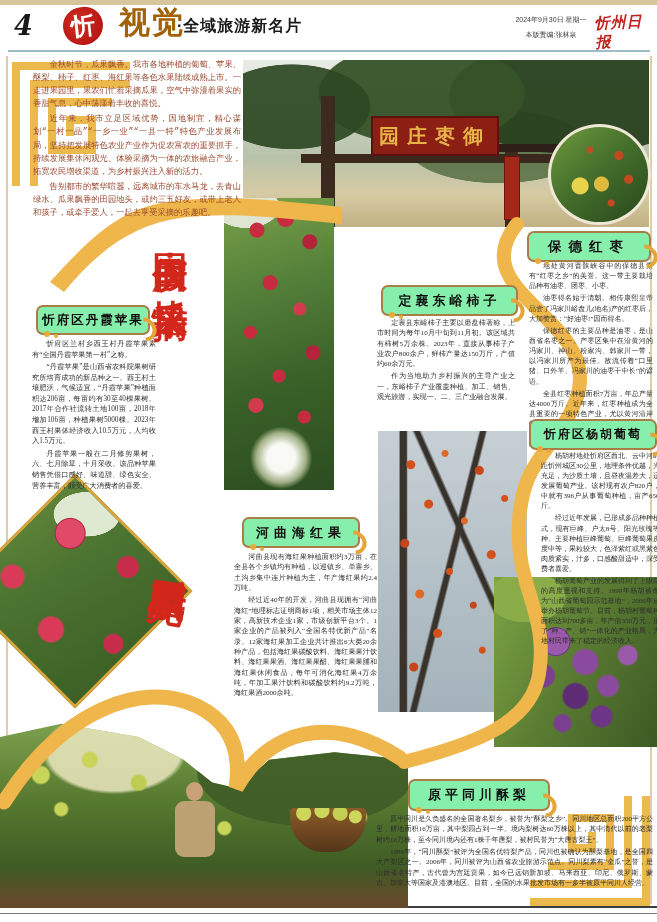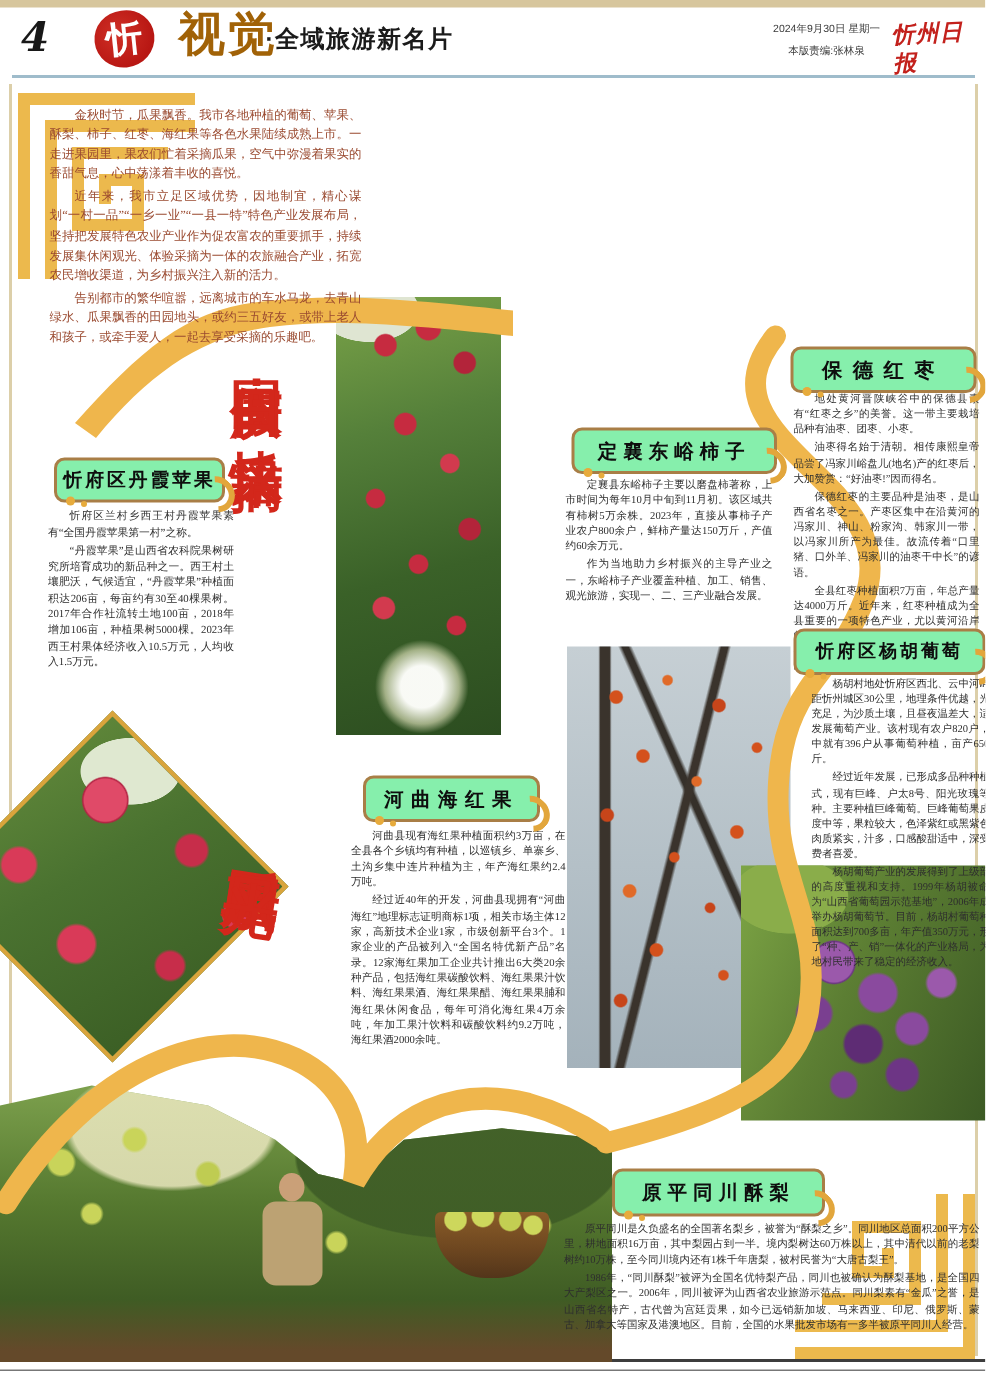--- a/index.html
+++ b/index.html
@@ -14,21 +14,21 @@
         display:flex;align-items:center;justify-content:center;color:#fff;
         font:bold 24px "DejaVu Serif",serif;transform:rotate(-6deg);}
   #brand{left:107px;top:2px;font-size:31px;font-weight:700;letter-spacing:2px;color:#a16207;margin-left:12px;}
   #brand-sub{left:177px;top:16px;font-size:16px;font-weight:bold;color:#1a1a1a;letter-spacing:1px;}
   #meta{left:488px;top:13px;width:126px;text-align:center;font-size:7px;color:#3a3a3a;line-height:2.1;}
   #masthead{left:595px;top:13px;width:60px;font:italic bold 15px "DejaVu Serif",serif;
             color:#c3211c;transform:rotate(-3deg);letter-spacing:1px;}
   #rule{left:8px;top:50px;width:642px;height:2px;background:#9fbccb;}
   .edge{width:2px;top:56px;height:848px;background:#dccfa9;}
   
-  #intro{left:33px;top:70px;width:208px;font-family:Liberation Serif, serif;font-size:8.3px;
+  #intro{left:33px;top:58px;width:208px;font-family:Liberation Mono, monospace;font-size:8.3px;
          color:#9a4a30;line-height:1.58;text-align:justify;z-index:7;}
   #intro p{margin:0 0 2px 0;text-indent:2em;}
   
   .headline{writing-mode:vertical-rl;font-family:"DejaVu Serif",serif;font-weight:bold;
             color:#d3271b;z-index:8;letter-spacing:2px;}
   #headline-1{left:146px;top:226px;height:352px;font-size:35px;}
   #headline-2{left:150px;top:548px;height:268px;font-size:38px;transform:rotate(9deg);transform-origin:top center;}
   
   .sec-head{display:flex;align-items:center;justify-content:center;background:#86efac;
             border:2px solid #a97e46;border-radius:7px;font-weight:bold;color:#0e0e0e;
@@ -200,40 +200,50 @@
 
   <div class="abs" id="intro">
     <p>金秋时节，瓜果飘香。我市各地种植的葡萄、苹果、酥梨、柿子、红枣、海红果等各色水果陆续成熟上市。一走进果园里，果农们忙着采摘瓜果，空气中弥漫着果实的香甜气息，心中荡漾着丰收的喜悦。</p>
     <p>近年来，我市立足区域优势，因地制宜，精心谋划“一村一品”“一乡一业”“一县一特”特色产业发展布局，坚持把发展特色农业产业作为促农富农的重要抓手，持续发展集休闲观光、体验采摘为一体的农旅融合产业，拓宽农民增收渠道，为乡村振兴注入新的活力。</p>
     <p>告别都市的繁华喧嚣，远离城市的车水马龙，去青山绿水、瓜果飘香的田园地头，或约三五好友，或带上老人和孩子，或牵手爱人，一起去享受采摘的乐趣吧。</p>
   </div>
 
   <div class="abs headline" id="headline-1">国庆假日：快乐采摘</div>
   <div class="abs headline" id="headline-2">乐享田园风光</div>
 
+  <div class="abs photo" id="photo-gate">
+    <div class="g-el" id="g-beam"></div>
+    <div class="g-el" id="g-post"></div>
+    <div class="g-el" id="g-roof"></div>
+    <div class="g-el" id="g-sign">园庄枣御</div>
+    <div class="g-el" id="g-post2"></div>
+    <div class="g-el" id="g-banner"></div>
+    <div class="g-el" id="inset-jujube"></div>
+  </div>
   <div class="abs photo" id="photo-haw"></div>
   <div class="abs photo" id="photo-diamond">
     <div class="inner"></div>
   </div>
   <div class="abs photo" id="photo-persimmon"></div>
   <div class="abs photo" id="photo-grapes"></div>
   <div class="abs photo" id="photo-orchard">
     <div class="o-el" id="o-head"></div>
     <div class="o-el" id="o-body"></div>
     <div class="o-el" id="o-basket"></div>
   </div>
 
   <div class="abs sec-head" style="left:36px;top:305px;width:110px;height:26px;font-size:12.5px;letter-spacing:2px;">
     <span class="orn-dot"></span>
     <span>忻府区丹霞苹果</span>
     <span class="orn-curl"></span>
   </div>
   <div class="abs body-txt" id="t-danxia">
     <p>忻府区兰村乡西王村丹霞苹果素有“全国丹霞苹果第一村”之称。</p>
     <p>“丹霞苹果”是山西省农科院果树研究所培育成功的新品种之一。西王村土壤肥沃，气候适宜，“丹霞苹果”种植面积达206亩，每亩约有30至40棵果树。2017年合作社流转土地100亩，2018年增加106亩，种植果树5000棵。2023年西王村果体经济收入10.5万元，人均收入1.5万元。</p>
+    <p>丹霞苹果一般在二月修剪果树，六、七月除草，十月采收。该品种苹果销售凭借口感好、味道甜、绿色安全、营养丰富，颇受广大消费者的喜爱。</p>
   </div>
 
   <div class="abs sec-head" style="left:527px;top:231px;width:120px;height:27px;font-size:13.5px;letter-spacing:7px;">
     <span class="orn-dot"></span>
     <span>保德红枣</span>
     <span class="orn-curl"></span>
   </div>
   <div class="abs body-txt" id="t-baode">
     <p>地处黄河晋陕峡谷中的保德县素有“红枣之乡”的美誉。这一带主要栽培品种有油枣、团枣、小枣。</p>
     <p>油枣得名始于清朝。相传康熙皇帝品尝了冯家川峪盘儿(地名)产的红枣后，大加赞赏：“好油枣!”因而得名。</p>

